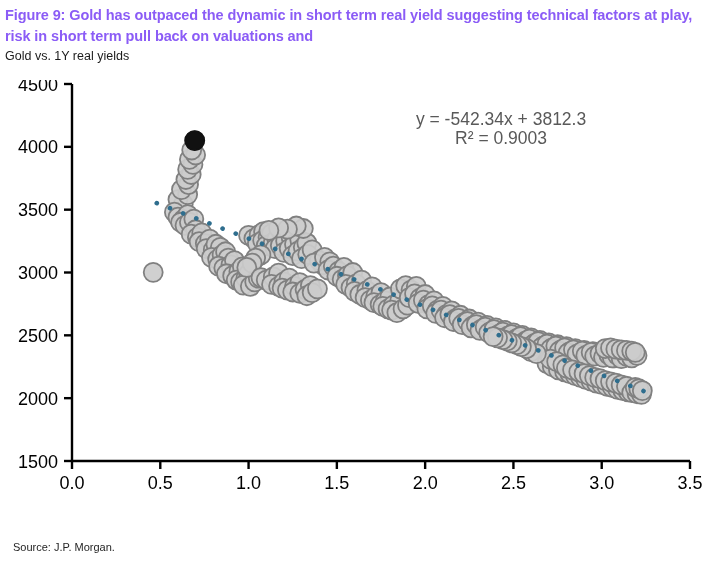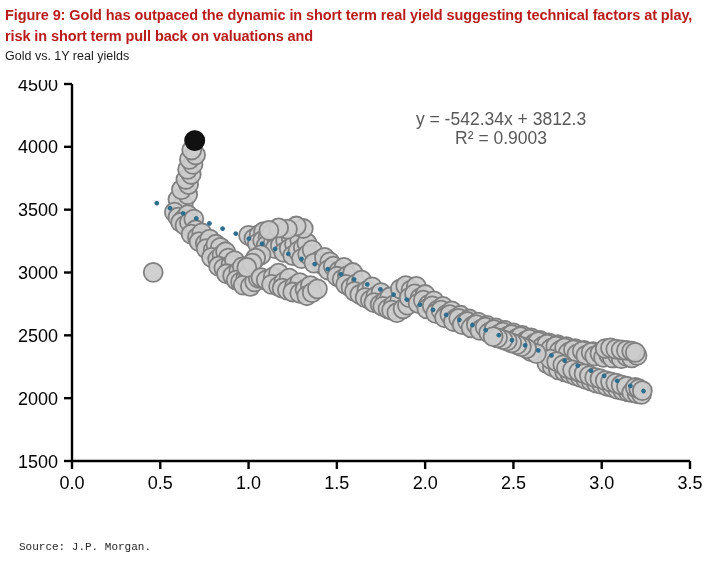--- a/index.html
+++ b/index.html
@@ -16,42 +16,41 @@
     height: 564px;
     background: #ffffff;
   }
   #title {
     position: absolute;
     left: 5px; top: 5px;
     width: 700px;
     font-size: 14.5px;
     font-weight: bold;
     line-height: 1.42;
-    color: #b91c1c;
+    color: #8b5cf6;
     letter-spacing: -0.1px;
   }
   #subtitle {
     position: absolute;
     left: 5px; top: 49px;
     font-size: 12.5px;
     font-weight: normal;
     color: #1b1b1b;
   }
   #plot-wrap {
     position: absolute;
     left: 0; top: 80px;
     width: 713px; height: 410px;
   }
   #plot-svg { display: block; }
   #source {
     position: absolute;
-    left: 19px; top: 541px;
+    left: 13px; top: 541px;
     font-size: 11px;
     color: #262626;
-    font-family: Liberation Mono, monospace;
   }
   text.tick-label {
     font-family: "Liberation Sans", sans-serif;
     font-size: 18px;
     fill: #000000;
   }
   text.eq-label {
     font-family: "Liberation Sans", sans-serif;
     font-size: 17.5px;
     fill: #595959;

